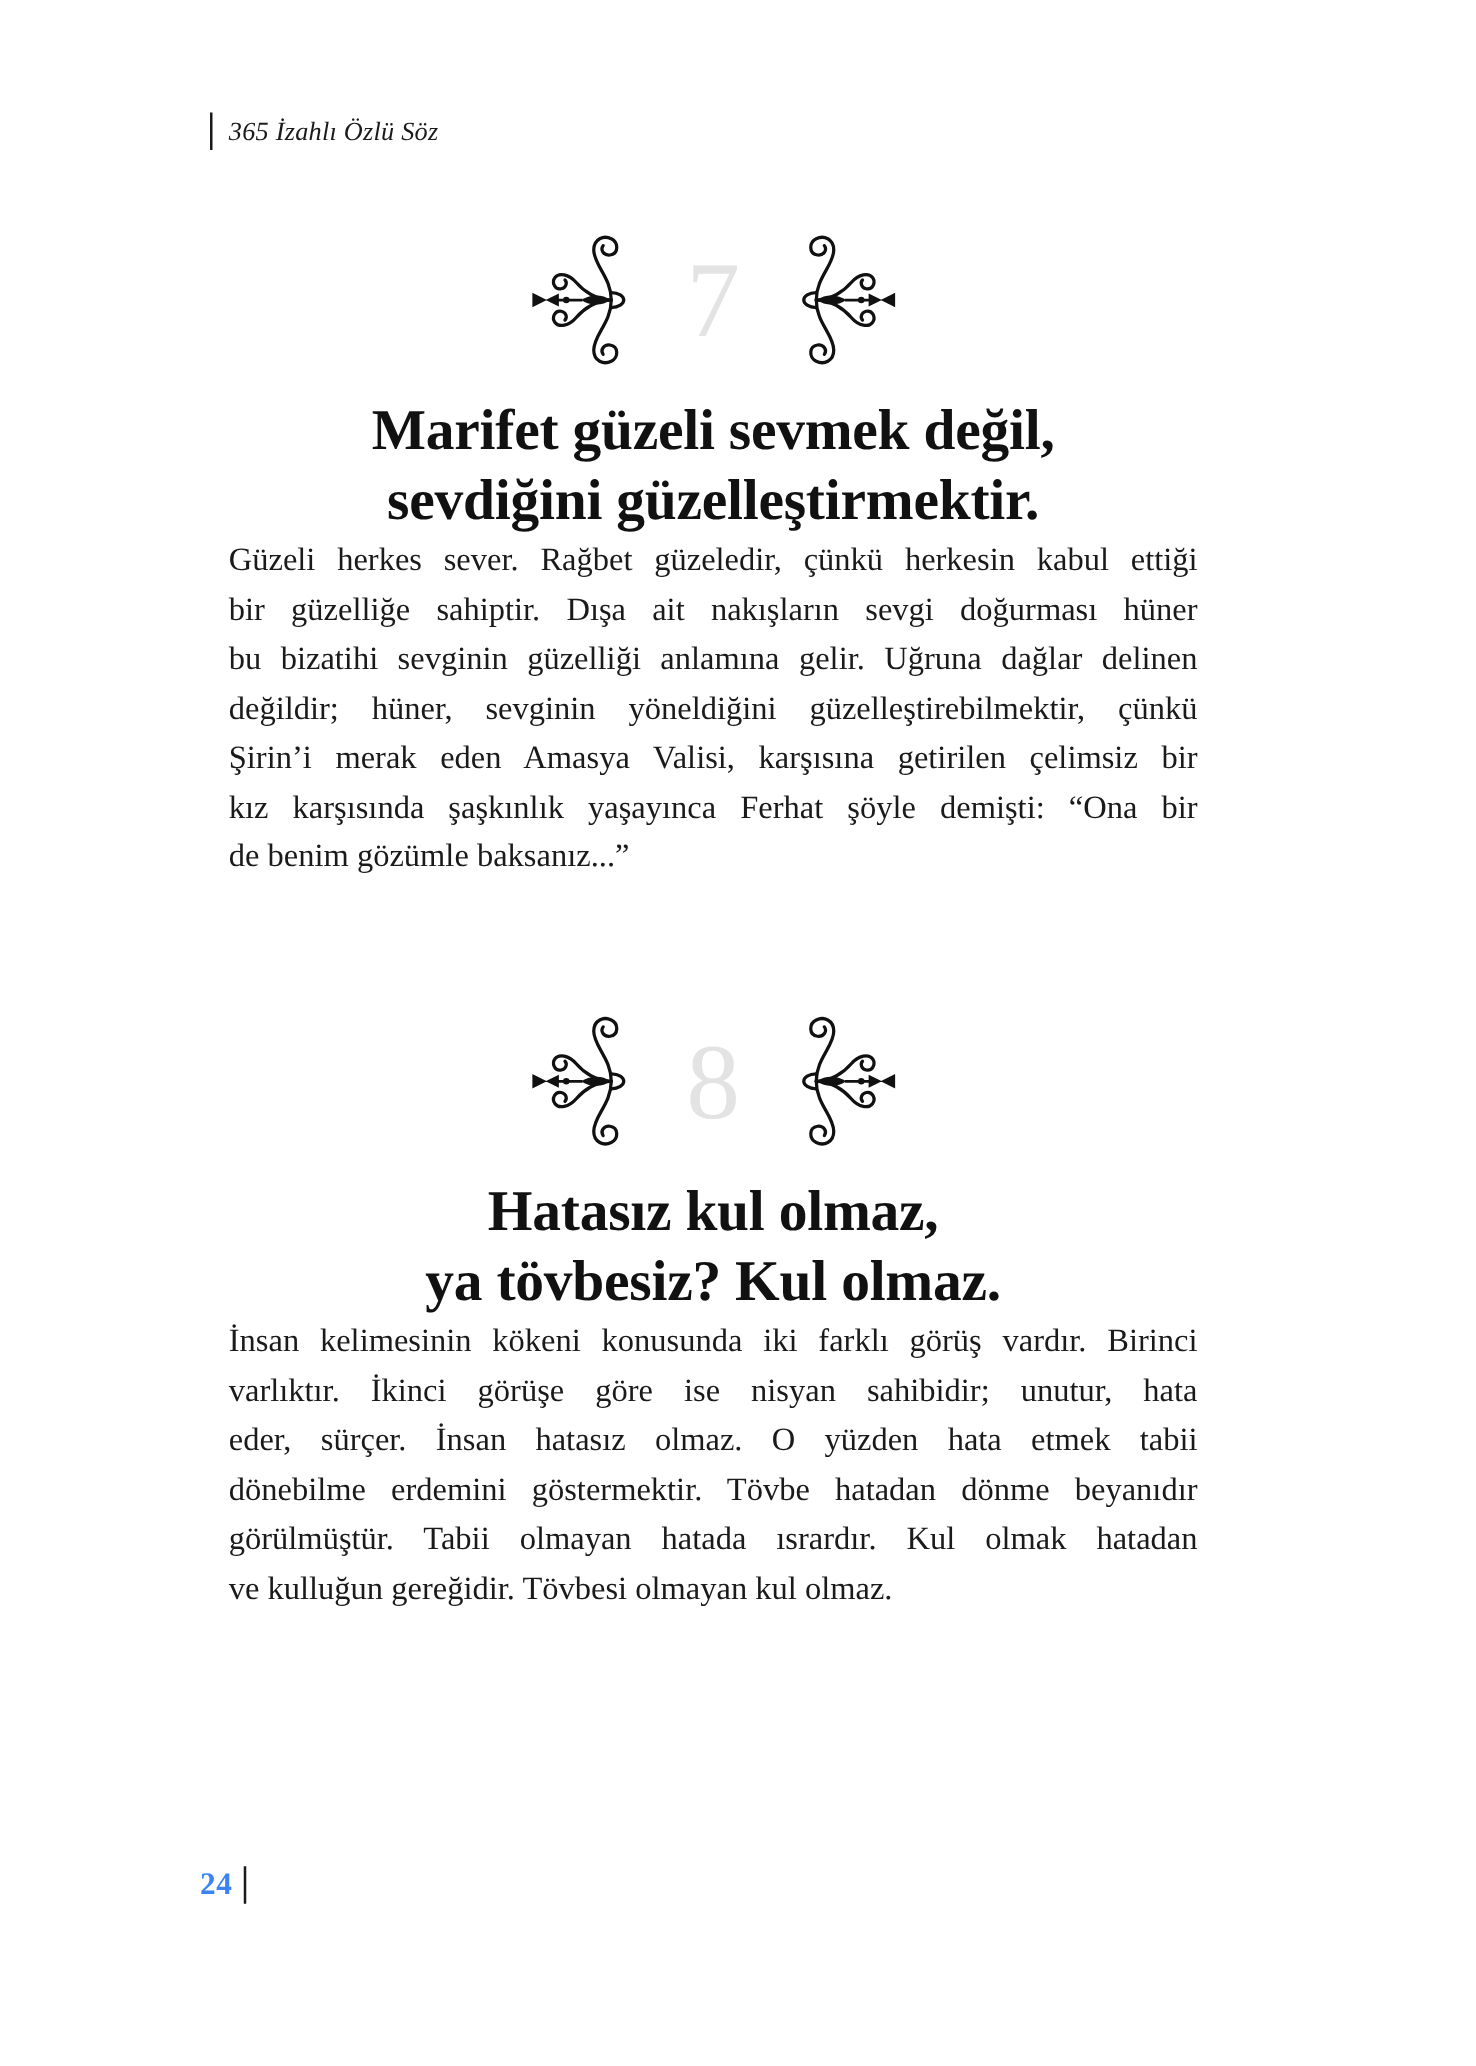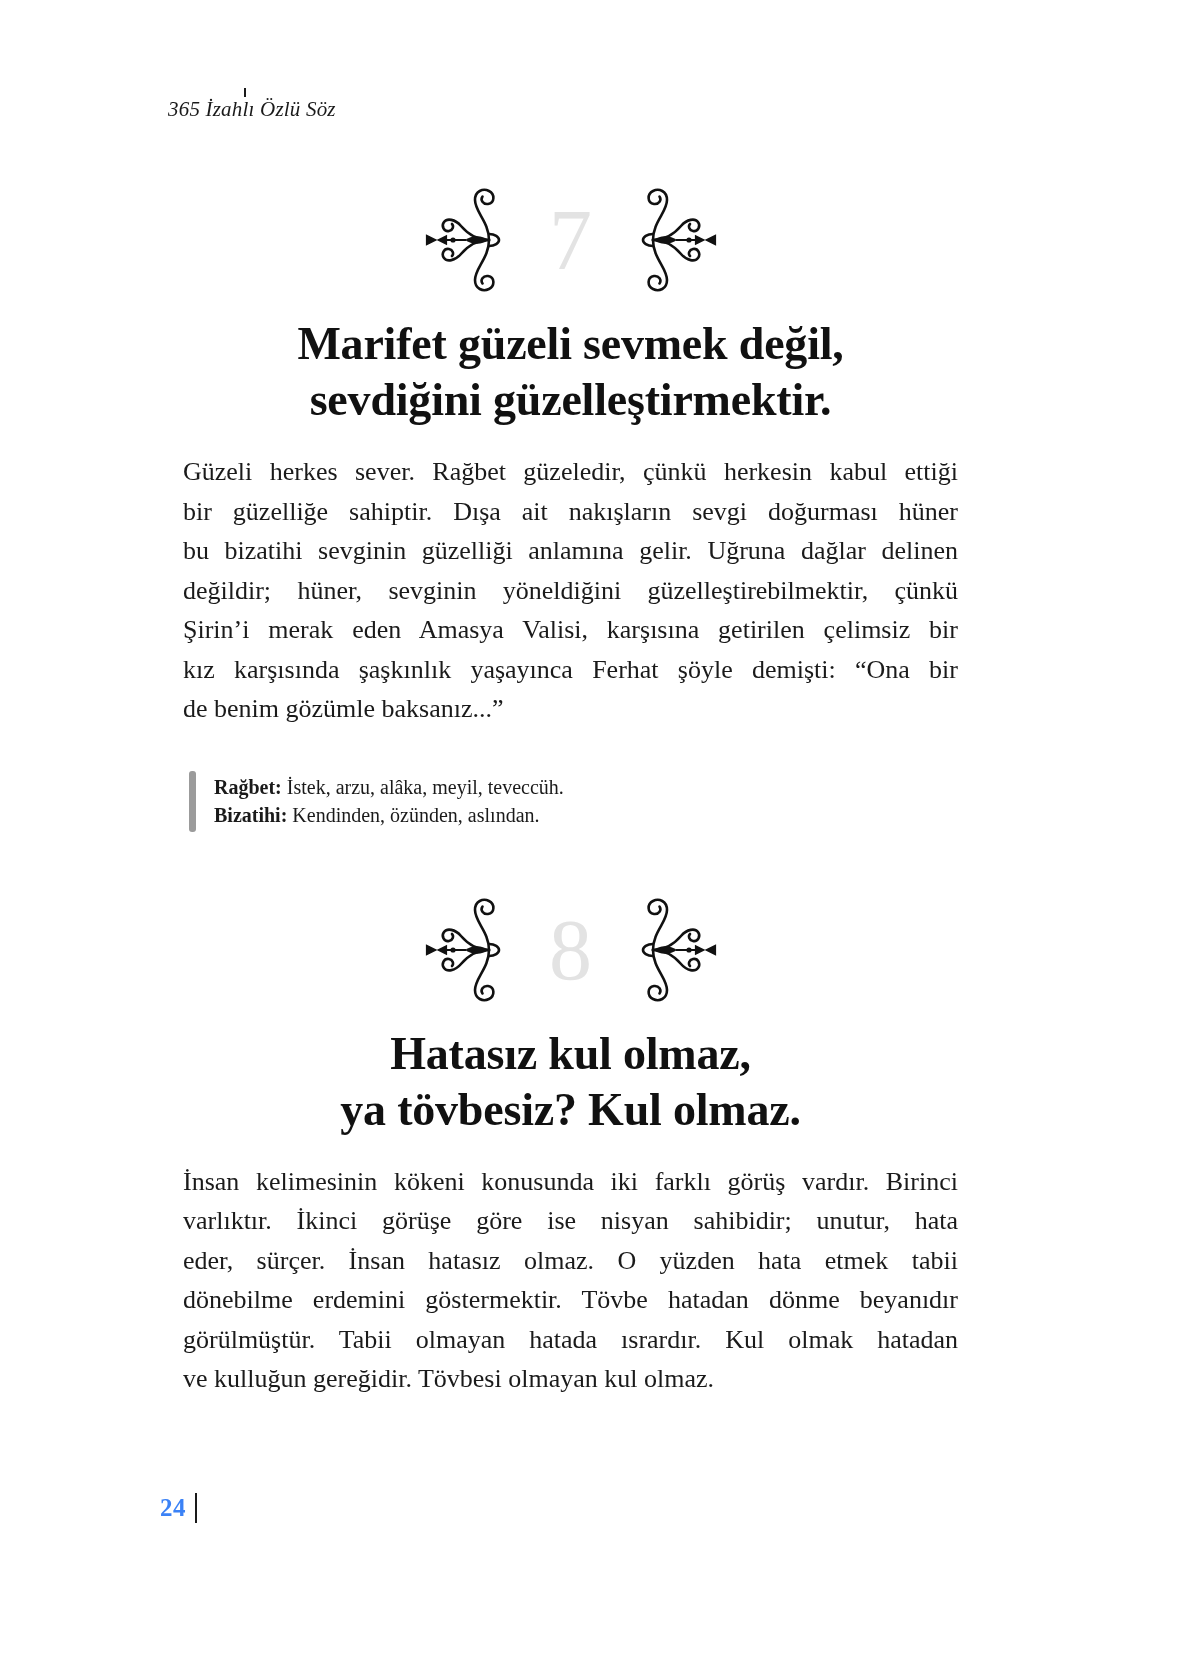--- a/index.html
+++ b/index.html
@@ -25,21 +25,20 @@
   }
 
   
   .running-header {
     position: absolute;
     left: 168px;
     top: 88px;
     display: flex;
     align-items: center;
     height: 34px;
-    flex-direction: column;
   }
   .running-header .rule {
     width: 2px;
     height: 30px;
     background: #1a1a1a;
     margin-right: 13px;
   }
   .running-header .label {
     font-style: italic;
     font-size: 21px;
@@ -96,21 +95,20 @@
   .headline .l {
     display: block;
     white-space: nowrap;
   }
 
   
   .body-par {
     font-size: 26px;
     line-height: 1.52;
     text-align: justify;
-    margin-top: 24px;
     color: #1a1a1a;
     hyphens: none;
   }
   .body-par .l {
     display: block;
     white-space: nowrap;
     text-align: justify;
     text-align-last: justify;
   }
   .body-par .l.last {
@@ -219,30 +217,20 @@
         <span class="l">bir güzelliğe sahiptir. Dışa ait nakışların sevgi doğurması hüner</span>
         <span class="l">bu bizatihi sevginin güzelliği anlamına gelir. Uğruna dağlar delinen</span>
         <span class="l">değildir; hüner, sevginin yöneldiğini güzelleştirebilmektir, çünkü</span>
         <span class="l">Şirin’i merak eden Amasya Valisi, karşısına getirilen çelimsiz bir</span>
         <span class="l">kız karşısında şaşkınlık yaşayınca Ferhat şöyle demişti: “Ona bir</span>
         <span class="l last">de benim gözümle baksanız...”</span>
       </div>
 
       <div class="glossary">
         <div class="bar"></div>
-        <div class="entries">
-          <div class="entry">
-            <span class="term">Rağbet:</span>
-            <span class="def">İstek, arzu, alâka, meyil, teveccüh.</span>
-          </div>
-          <div class="entry">
-            <span class="term">Bizatihi:</span>
-            <span class="def">Kendinden, özünden, aslından.</span>
-          </div>
-        </div>
       </div>
     </div>
 
     <div class="spacer-lg"></div>
 
     <div class="section">
 
       <div class="divider">
         <svg class="orn" viewBox="0 0 92 108" xmlns="http://www.w3.org/2000/svg">
           <g fill="none" stroke="#111" stroke-width="2.6" stroke-linecap="round">

